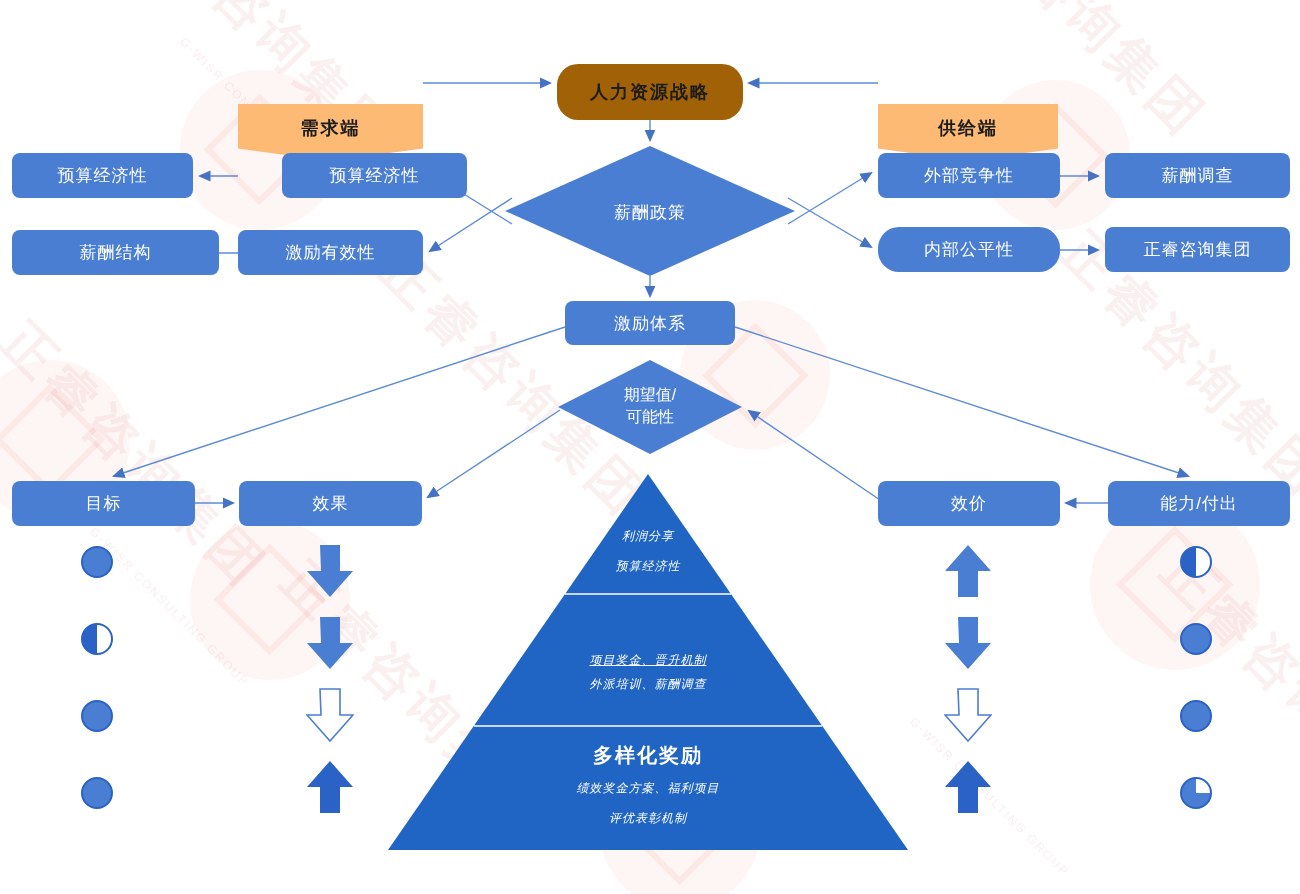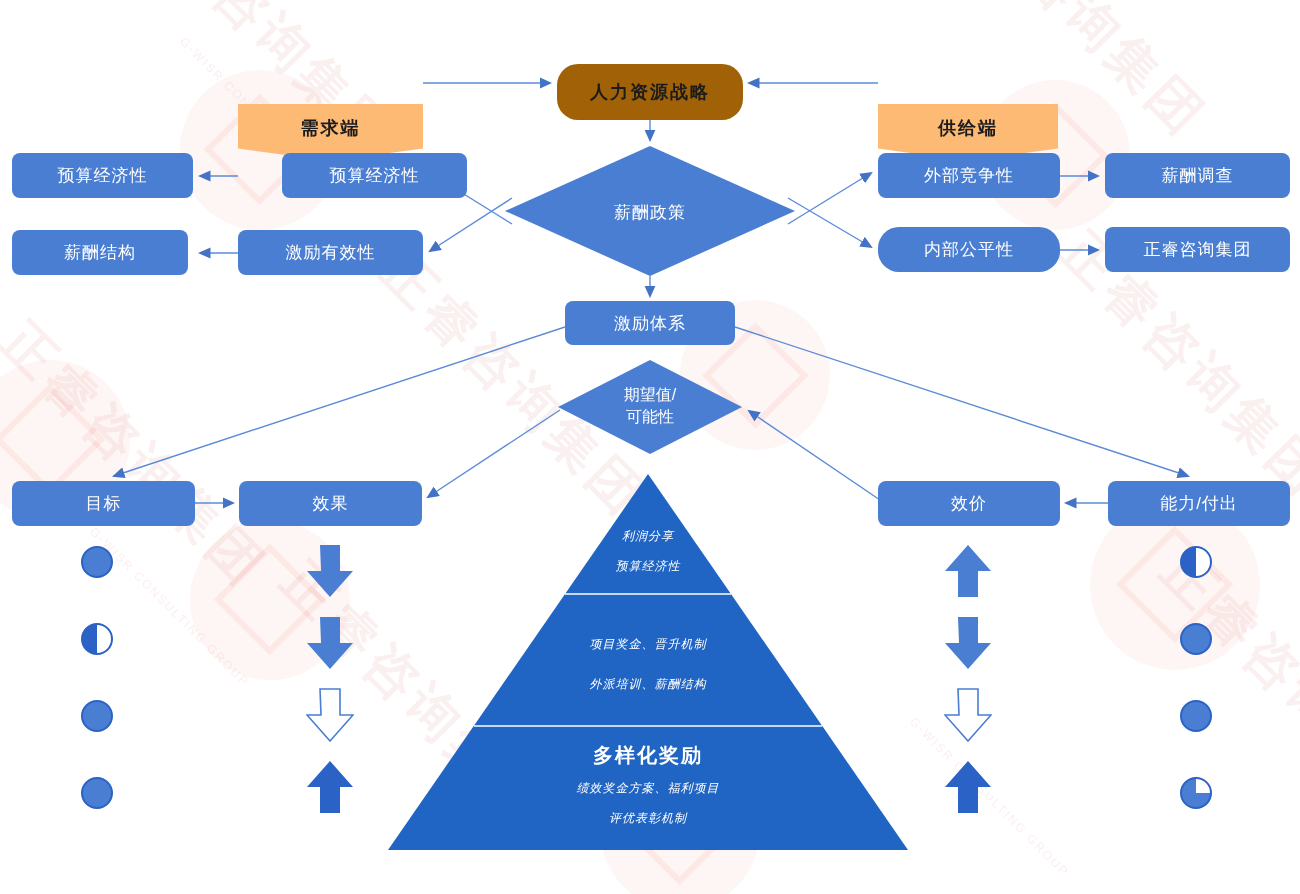--- a/index.html
+++ b/index.html
@@ -118,21 +118,21 @@
     <div class="flag" style="left:878px;top:60px;width:180px;">供给端</div>
 
     <div class="dtext" style="left:550px;top:201px;width:200px;font-size:17px;letter-spacing:1px;">薪酬政策</div>
     <div class="dtext" style="left:575px;top:384px;width:150px;font-size:16px;line-height:1.35;">
       <div>期望值/</div>
       <div>可能性</div>
     </div>
 
     <div class="box" style="left:12px;top:153px;width:181px;">预算经济性</div>
     <div class="box" style="left:238px;top:153px;width:185px;margin-left:44px;">预算经济性</div>
-    <div class="box" style="left:12px;top:230px;width:176px;">薪酬结构</div>
+    <div class="box" style="left:12px;top:230px;width:207px;">薪酬结构</div>
     <div class="box" style="left:238px;top:230px;width:185px;">激励有效性</div>
 
     <div class="box" style="left:878px;top:153px;width:182px;">外部竞争性</div>
     <div class="box" style="left:1105px;top:153px;width:185px;">薪酬调查</div>
     <div class="box" style="left:878px;top:227px;width:182px;border-radius:21px;">内部公平性</div>
     <div class="box" style="left:1105px;top:227px;width:185px;">正睿咨询集团</div>
 
     <div class="box" style="left:565px;top:301px;width:170px;height:44px;">激励体系</div>
 
     <div class="box" style="left:12px;top:481px;width:183px;">目标</div>
@@ -203,20 +203,20 @@
           </svg></div>
         <div><svg width="34" height="34" viewBox="0 0 34 34">
             <circle cx="17" cy="17" r="15" fill="#fff"></circle>
             <path d="M17,17 L17,2 A15,15 0 1 0 32,17 Z" fill="#4a7ed2"></path>
             <circle cx="17" cy="17" r="15" fill="none" stroke="#2a62c6" stroke-width="2"></circle>
           </svg></div>
       </div>
 
     <div class="pyr-line" style="top:528px;">利润分享</div>
     <div class="pyr-line" style="top:558px;">预算经济性</div>
-    <div class="pyr-line" style="top:636px;">项目奖金、晋升机制</div>
-    <div class="pyr-line" style="top:676px;">外派培训、薪酬结构</div>
+    <div class="pyr-line" style="top:652px;text-decoration:underline;">项目奖金、晋升机制</div>
+    <div class="pyr-line" style="top:676px;">外派培训、薪酬调查</div>
     <div class="pyr-title" style="top:742px;">多样化奖励</div>
     <div class="pyr-line" style="top:780px;">绩效奖金方案、福利项目</div>
     <div class="pyr-line" style="top:810px;">评优表彰机制</div>
 
   </div>
 </div>
 
 </body></html>

